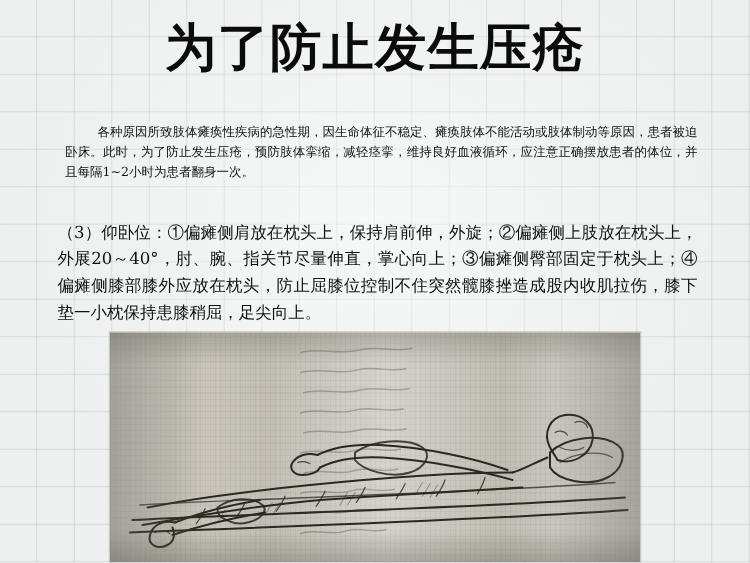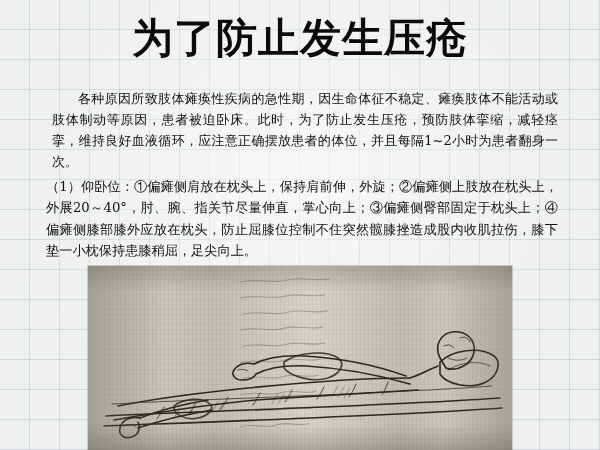--- a/index.html
+++ b/index.html
@@ -56,22 +56,22 @@
   
   .body-block {
     position: absolute;
     left: 52px;
     width: 506px;
     z-index: 3;
     color: #101010;
     font-family: "DejaVu Serif", "Liberation Serif", serif;
   }
   .para1 {
-    top: 88px;
-    font-size: 13px;
+    top: 99px;
+    font-size: 10px;
     line-height: 1.62;
     text-align: justify;
     text-indent: 26px;
   }
   .para2 {
     top: 176px;
     font-size: 13.2px;
     line-height: 1.62;
     text-align: justify;
     text-indent: 0;
@@ -125,21 +125,21 @@
 </style>
 </head>
 <body>
 
 <div class="slide">
 
   <div class="title">为了防止发生压疮</div>
 
   <div class="body-block para1">各种原因所致肢体瘫痪性疾病的急性期，因生命体征不稳定、瘫痪肢体不能活动或肢体制动等原因，患者被迫卧床。此时，为了防止发生压疮，预防肢体挛缩，减轻痉挛，维持良好血液循环，应注意正确摆放患者的体位，并且每隔1~2小时为患者翻身一次。</div>
 
-  <div class="body-block para2">（1）仰卧位：①偏瘫侧肩放在枕头上，保持肩前伸，外旋；②偏瘫侧上肢放在枕头上，外展20～40°，肘、腕、指关节尽量伸直，掌心向上；③偏瘫侧臀部固定于枕头上；④偏瘫侧膝部膝外应放在枕头，防止屈膝位控制不住突然髋膝挫造成股内收肌拉伤，膝下垫一小枕保持患膝稍屈，足尖向上。</div>
+  <div class="body-block para2">（3）仰卧位：①偏瘫侧肩放在枕头上，保持肩前伸，外旋；②偏瘫侧上肢放在枕头上，外展20～40°，肘、腕、指关节尽量伸直，掌心向上；③偏瘫侧臀部固定于枕头上；④偏瘫侧膝部膝外应放在枕头，防止屈膝位控制不住突然髋膝挫造成股内收肌拉伤，膝下垫一小枕保持患膝稍屈，足尖向上。</div>
 
   <div class="photo-wrap">
     <div class="photo">
       <svg viewBox="0 0 424 184" preserveAspectRatio="none" aria-hidden="true">
         <g stroke="#2b2722" fill="none" stroke-width="1.6" stroke-linecap="round" stroke-linejoin="round">
 
           <path d="M18 150 C 90 146, 300 140, 412 132"></path>
           <path d="M16 160 C 92 157, 302 150, 414 142"></path>
           <path d="M24 138 C 110 133, 300 128, 404 120" stroke-width="1.1" opacity="0.75"></path>
 

